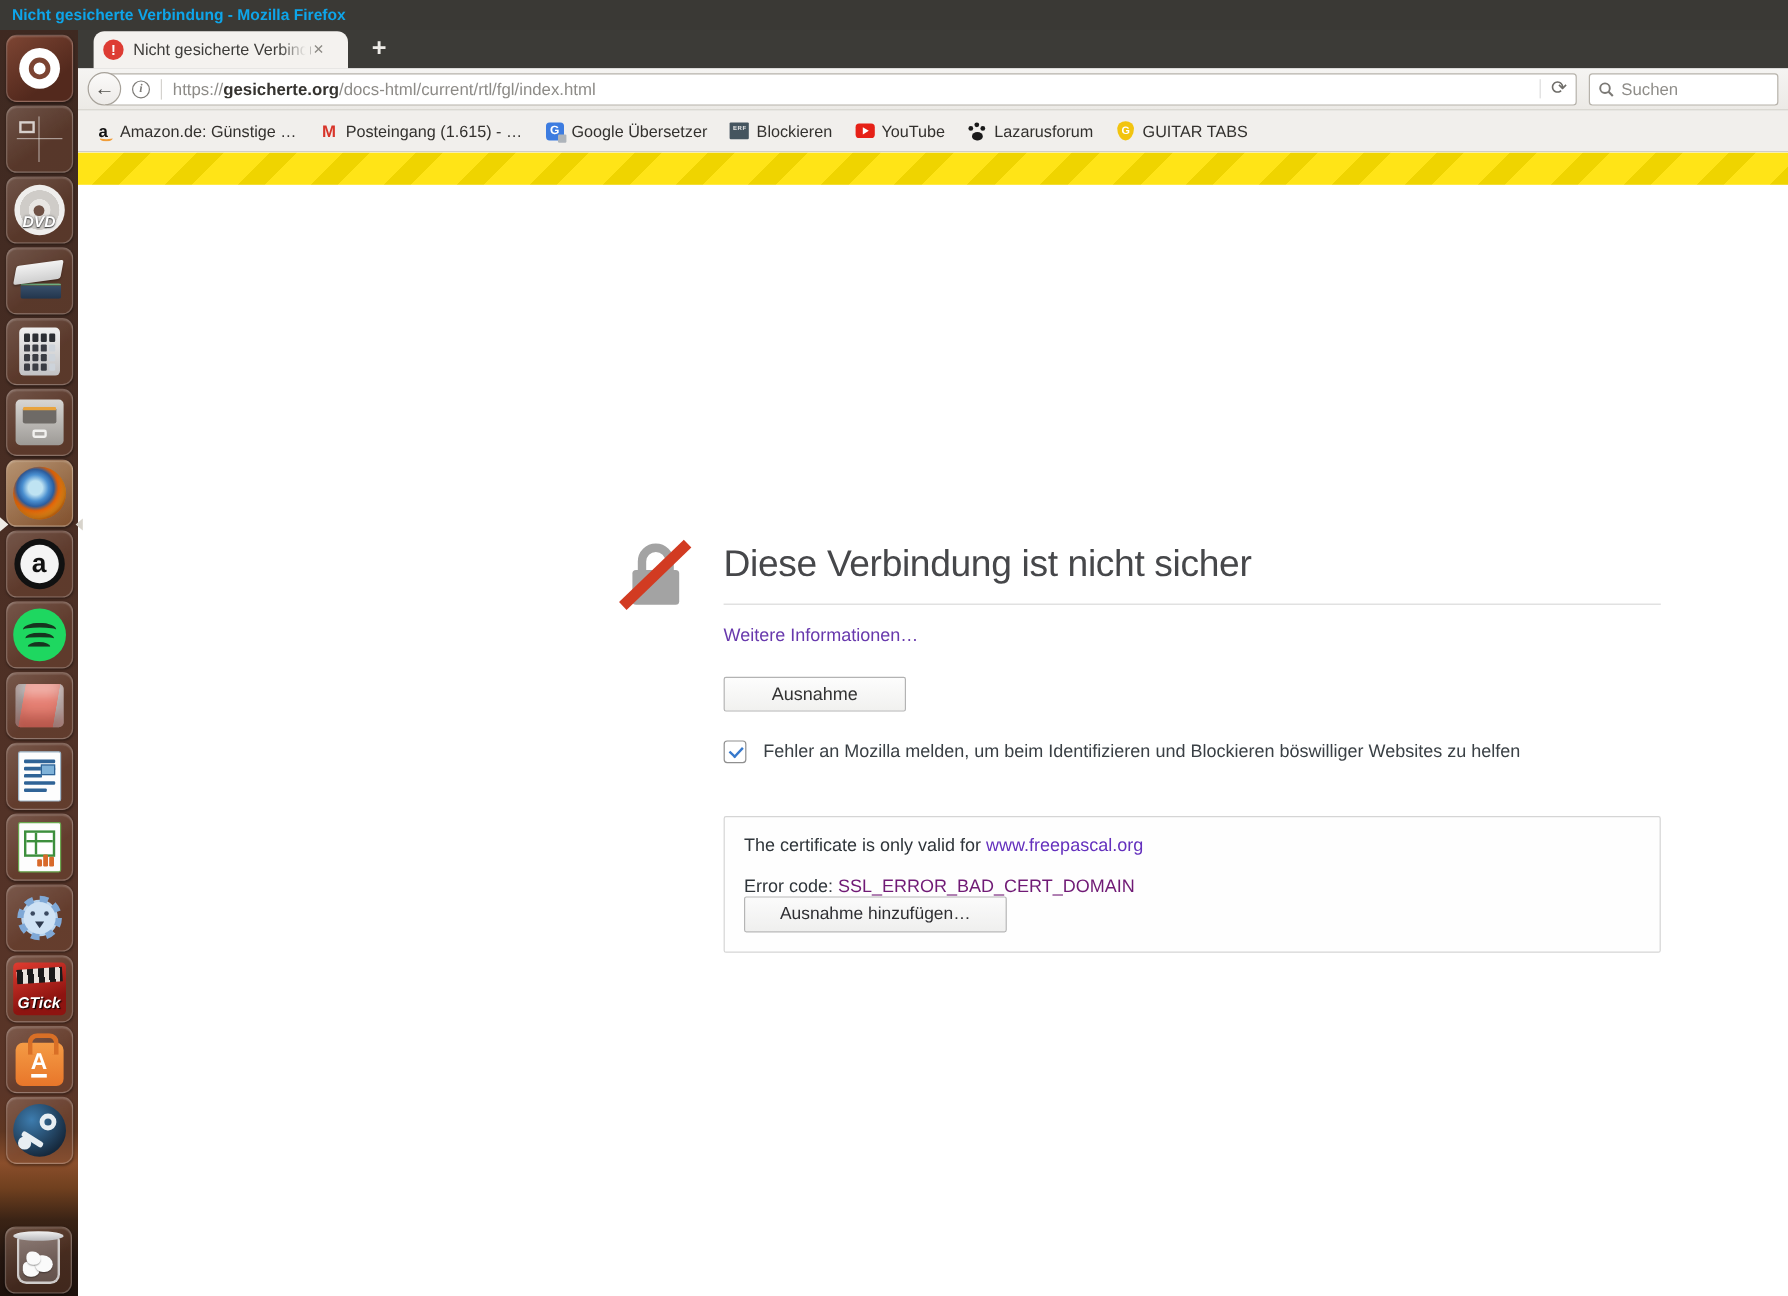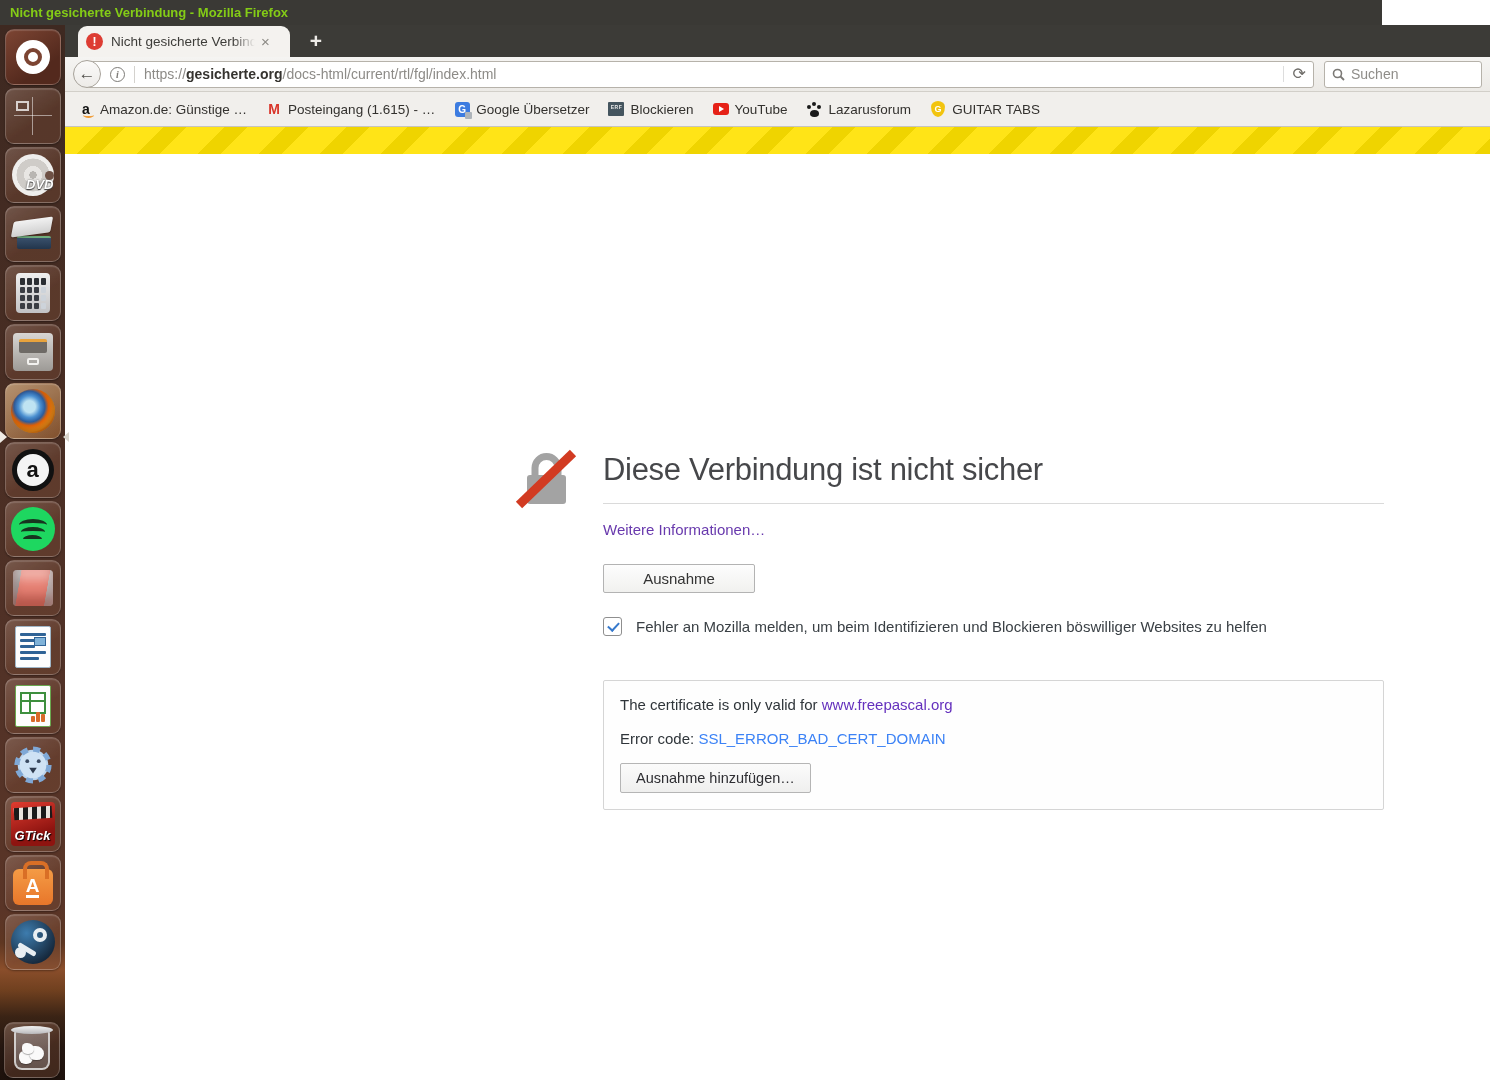--- a/index.html
+++ b/index.html
@@ -1,21 +1,21 @@
 <!DOCTYPE html>
 <html><head>
 <meta charset="utf-8">
 <style>
   * { margin:0; padding:0; box-sizing:border-box; }
   html,body { width:1490px; height:1080px; overflow:hidden; background:#fff;
               font-family:"Liberation Sans", sans-serif; }
 
   
-  .top-panel { position:absolute; left:0; top:0; width:1382px; height:25px;
-               background:#3a3935; color:#84cc16; font-size:13px; font-weight:bold;
+  .top-panel { position:absolute; left:0; top:0; width:1490px; height:25px;
+               background:#3a3935; color:#0ea5e9; font-size:13px; font-weight:bold;
                line-height:25px; padding-left:10px; z-index:50; }
 
   
   .launcher { position:absolute; left:0; top:25px; width:65px; height:1055px;
     background:linear-gradient(180deg,#3e2921 0%,#482d23 35%,#523227 62%,#5a3527 84%,
                #5f3722 87%,#8a4e2b 89.5%,#70401f 91.5%,#3a2315 94%,#241610 97%,#1d110c 100%);
     z-index:40; }
   .tile { width:56px; height:56px; margin:3px auto 3px auto; border-radius:9px;
           border:1px solid rgba(255,255,255,.22);
           background:linear-gradient(145deg,rgba(255,255,255,.16),rgba(255,255,255,.02) 60%),rgba(120,70,45,.35);
@@ -32,21 +32,21 @@
 
   
   .ic-cof { width:34px;height:34px;border-radius:50%;background:#fff;display:flex;align-items:center;justify-content:center;}
   .ic-cof i { width:18px;height:18px;border-radius:50%;border:4px solid #7c4432; display:block;}
   .ic-grid { width:38px;height:38px; position:relative;}
   .ic-grid:before{content:"";position:absolute;left:0;top:18px;width:38px;height:1px;background:rgba(255,255,255,.5);}
   .ic-grid:after{content:"";position:absolute;left:18px;top:0;width:1px;height:38px;background:rgba(255,255,255,.5);}
   .ic-grid i{position:absolute;left:2px;top:4px;width:13px;height:10px;border:2px solid rgba(255,255,255,.75);}
   .ic-dvd { width:42px;height:42px;border-radius:50%;
             background:radial-gradient(circle at 50% 50%, #b9b6b2 0 12%, #e8e6e3 13% 30%, #cfccc8 31% 55%, #efeeec 56% 75%, #b5b2ae 100%);
-            display:flex;align-items:center;justify-content:flex-end; position:relative;}
+            display:flex;align-items:center;justify-content:center; position:relative;}
   .ic-dvd:before{content:"";width:9px;height:9px;border-radius:50%;background:#6e5145;position:absolute;}
   .ic-dvd b { position:relative; z-index:1; color:#fff; font-style:italic; font-size:13px;
               text-shadow:0 0 2px #555, 0 1px 1px #333; margin-top:18px;}
   .ic-scan { width:40px;height:30px;position:relative;}
   .ic-scan .lid{position:absolute;left:0;top:0;width:38px;height:16px;background:linear-gradient(#f2f2f2,#cfcfcf);
                 transform:skewX(-18deg) rotate(-8deg); border-radius:2px; box-shadow:0 1px 2px rgba(0,0,0,.4);}
   .ic-scan .base{position:absolute;left:4px;bottom:0;width:34px;height:13px;background:linear-gradient(#39506b,#22354c);
                 border-radius:2px; border-top:2px solid #6fae7e;}
   .ic-calc { width:34px;height:40px;background:linear-gradient(#efefef,#c2c2c4);border-radius:4px;
              padding:5px 4px; display:grid; grid-template-columns:repeat(4,1fr); gap:2px;}
@@ -189,22 +189,22 @@
               position:relative; flex:none;}
   .checkbox:after { content:""; position:absolute; left:4px; top:4px; width:9px; height:5px;
               border-left:2.5px solid #3779cc; border-bottom:2.5px solid #3779cc; transform:rotate(-47deg);}
   .check-label { font-size:15px; color:#3a4045; }
 
   .cert-panel { margin-top:44px; border:1px solid #d5d5d5; border-radius:2px; background:#fefefe;
                 padding:15px 16px 16px; }
   .cert-panel p { font-size:15px; color:#2f353a; }
   .cert-panel p + p { margin-top:17px; }
   .cert-link-purple { color:#6430bd; text-decoration:none; }
-  .cert-link-blue { color:#3b82f6; text-decoration:none; }
-  .btn-exception { margin-top:16px; display:inline-block; padding:6px 15px; font-size:14.5px;
+  .cert-link-blue { color:#701a75; text-decoration:none; }
+  .btn-exception { display:inline-block; padding:6px 29px; font-size:14.5px;
                    background:linear-gradient(#fbfbfb,#efefee); border:1px solid #b5b5b5; border-radius:2px;
                    color:#2e2e32; font-family:"Liberation Sans", sans-serif;}
 </style>
 </head>
 <body>
 
 <div class="top-panel">
   <span>Nicht gesicherte Verbindung - Mozilla Firefox</span>
 </div>
 

